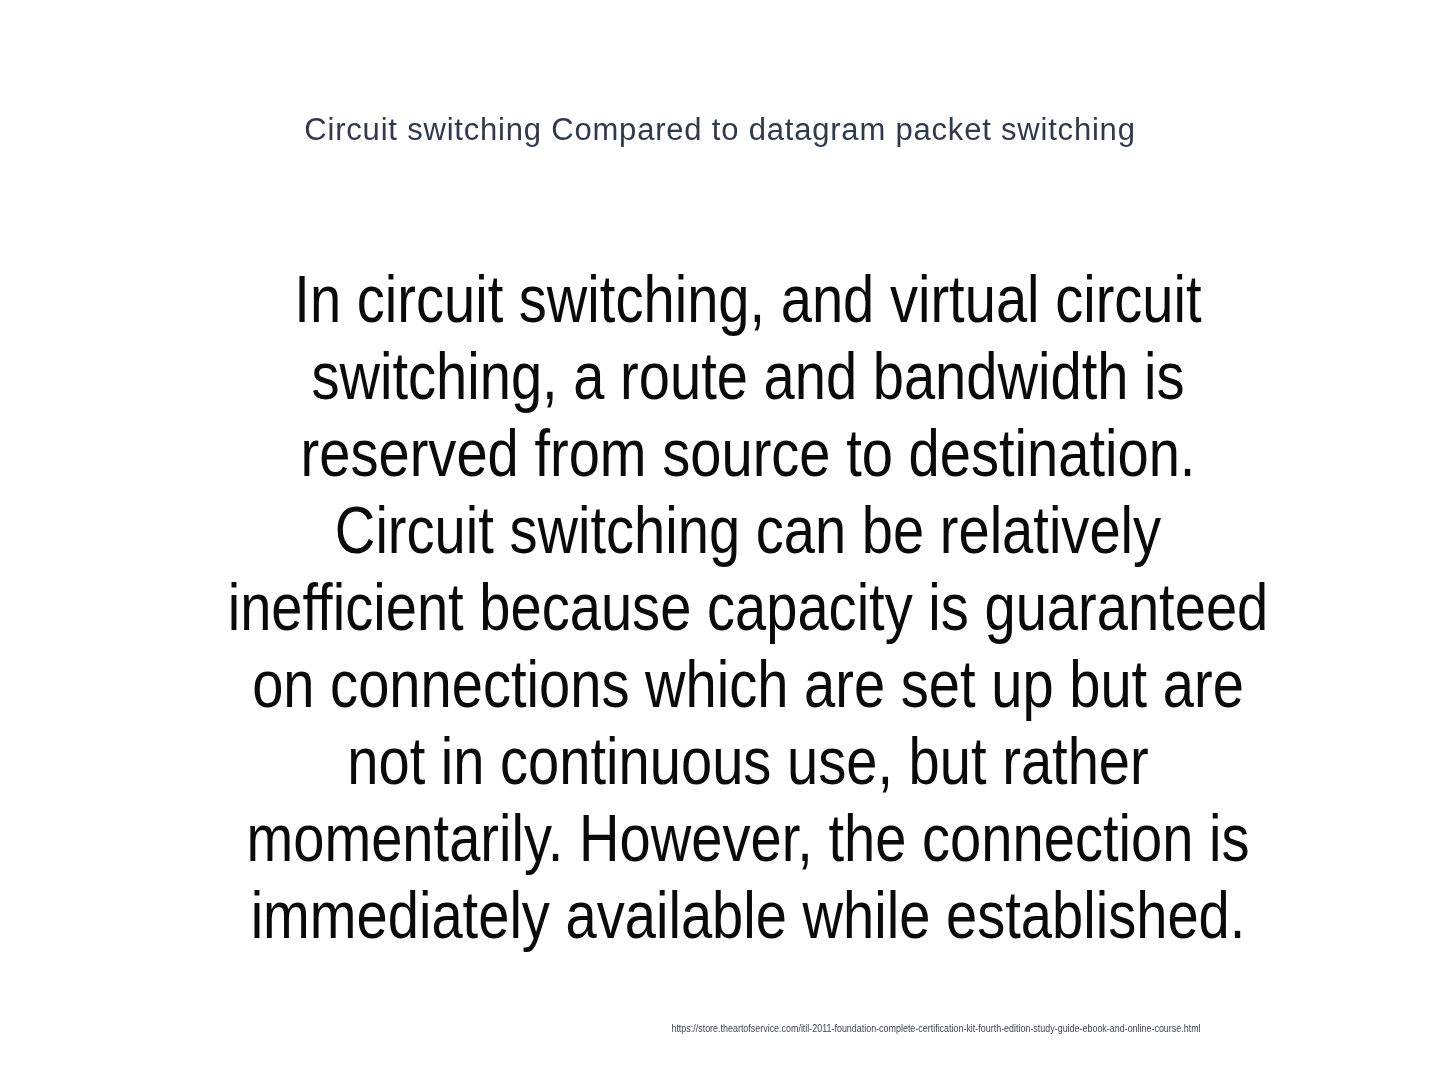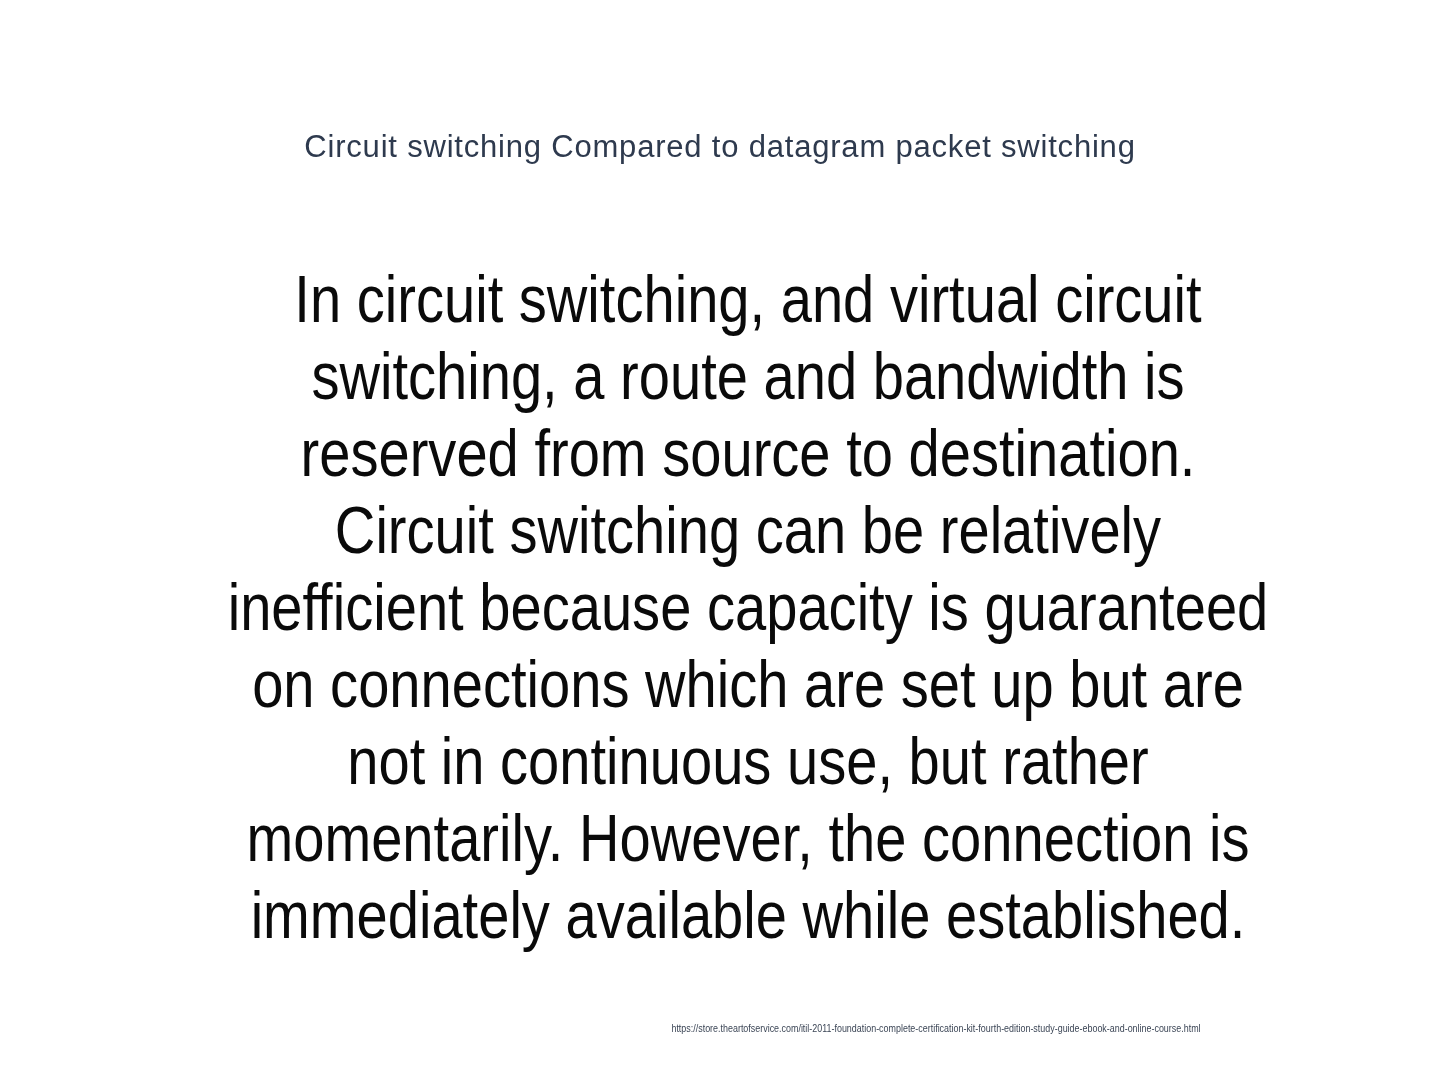--- a/index.html
+++ b/index.html
@@ -10,21 +10,21 @@
   .slide {
     position: relative;
     width: 1440px;
     height: 1080px;
     background: #ffffff;
     overflow: hidden;
     font-family: "Liberation Sans", sans-serif;
   }
   .slide-title {
     position: absolute;
-    top: 128px;
+    top: 111px;
     left: 0;
     width: 1440px;
     text-align: center;
     font-size: 31px;
     line-height: 1.2;
     letter-spacing: 0.8px;
     color: #2E3A4E;
     font-weight: 400;
   }
   .slide-body {

